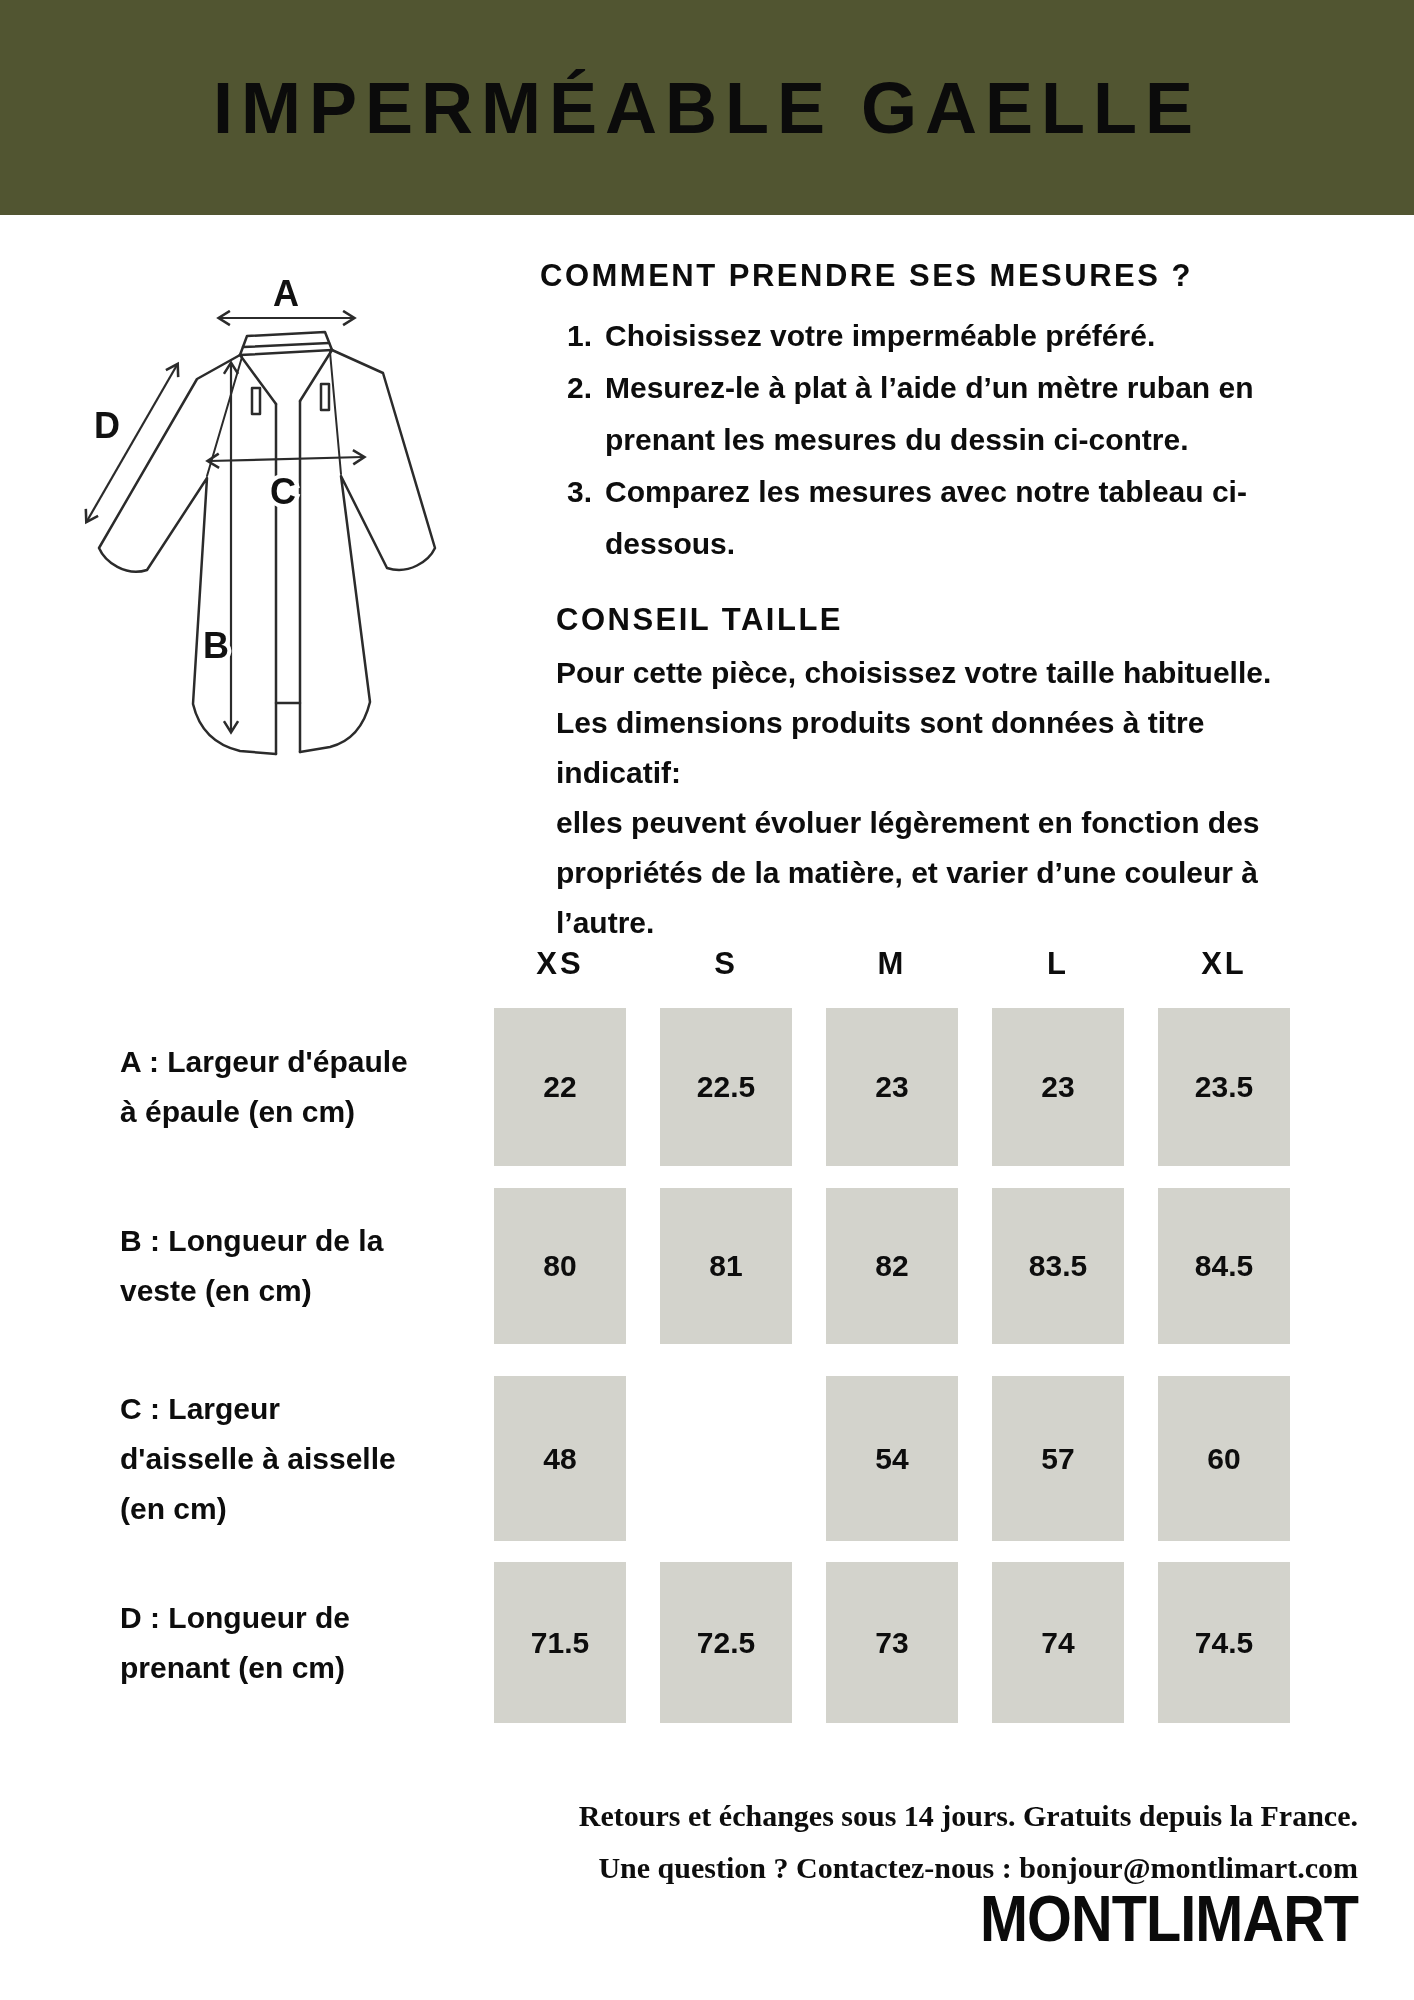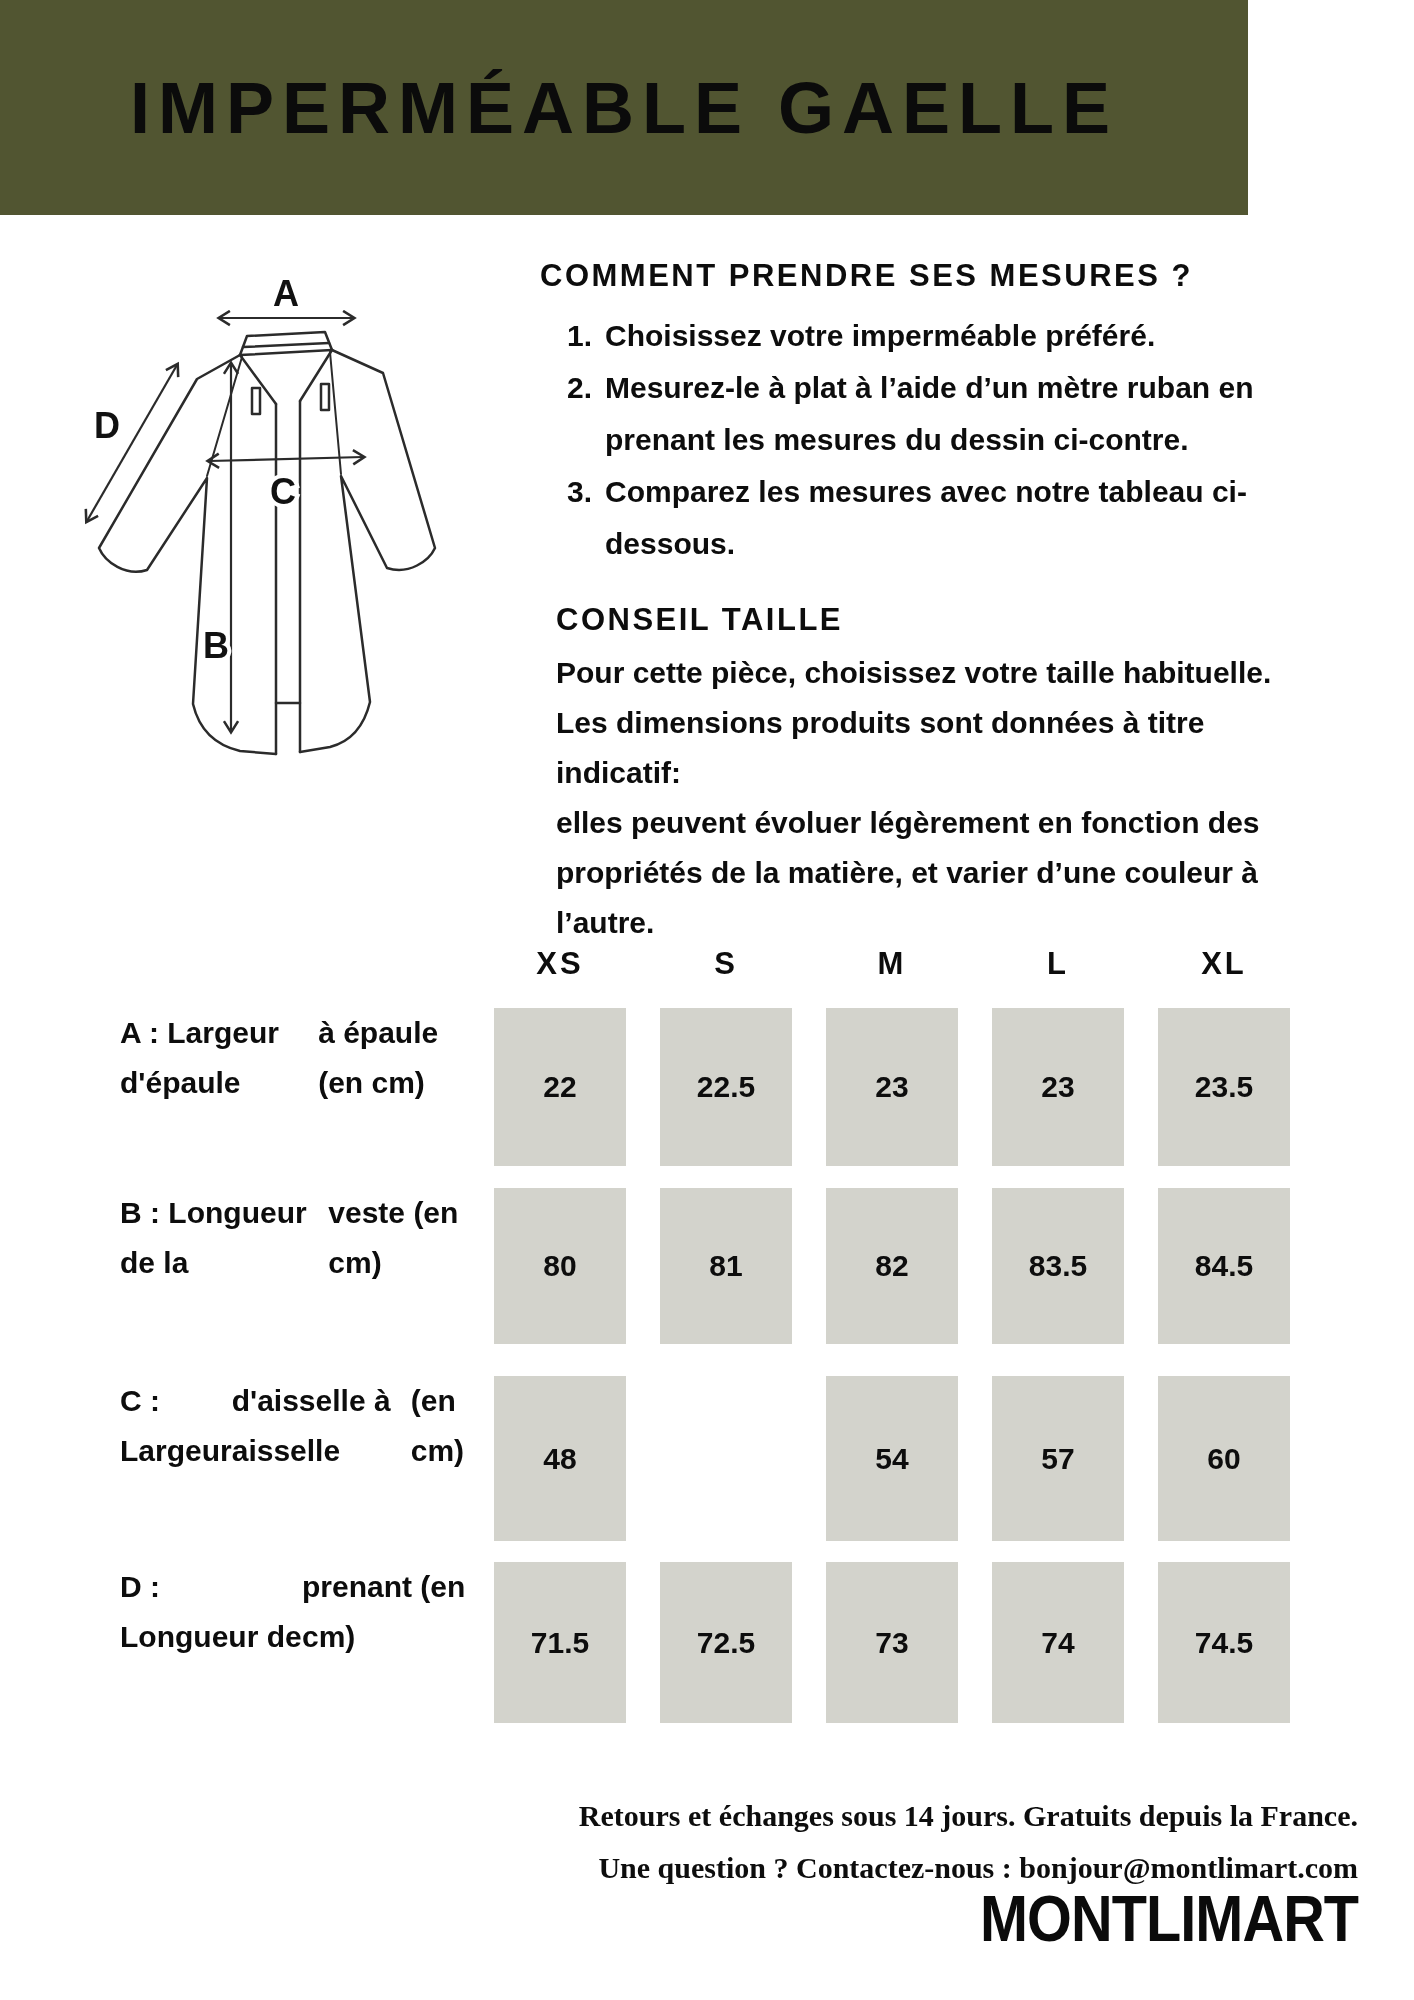--- a/index.html
+++ b/index.html
@@ -2,21 +2,21 @@
 <html style="--band: #515531; --cell: #d3d3cc; --text: #0d0d0d;"><head>
 <meta charset="utf-8">
 <style>
   html,body{margin:0;padding:0;background:#ffffff;}
   .page{
     position:relative;width:1414px;height:2000px;background:#fff;overflow:hidden;
     font-family:"Liberation Sans",sans-serif;color:var(--text,#0d0d0d);
   }
   
   .band{
-    position:absolute;left:0;top:0;width:1248px;height:215px;
+    position:absolute;left:0;top:0;width:1414px;height:215px;
     background:var(--band,#515531);
     display:flex;align-items:center;justify-content:center;
   }
   .band h1{
     margin:0;font-size:72px;font-weight:700;letter-spacing:8px;color:#0b0b0b;
     white-space:nowrap;
   }
   
   .diagram{position:absolute;left:50px;top:226px;width:430px;height:618px;}
   .diagram svg{width:100%;height:100%;}
@@ -32,21 +32,21 @@
   .advice{margin-top:30px;margin-left:16px;}
   .advice p{margin:8px 0 0 0;font-size:30px;font-weight:700;line-height:50px;}
   
   .size-head{
     position:absolute;top:944px;height:40px;width:132px;
     text-align:center;font-size:31px;font-weight:700;letter-spacing:3px;line-height:40px;
   }
   .t-row{position:absolute;left:0;width:1414px;}
   .t-label{
     position:absolute;left:120px;top:0;bottom:0;width:360px;
-    display:flex;justify-content:center;
+    display:flex;flex-direction:column;justify-content:center;
     font-size:30px;font-weight:700;line-height:50px;
   }
   .t-cell{
     position:absolute;top:0;bottom:0;width:132px;
     background:var(--cell,#d3d3cc);
     display:flex;align-items:center;justify-content:center;
     font-size:30px;font-weight:700;
   }
   .col-0{left:494px;} .col-1{left:660px;} .col-2{left:826px;} .col-3{left:992px;} .col-4{left:1158px;}
   .row-a{top:1008px;height:158px;}

